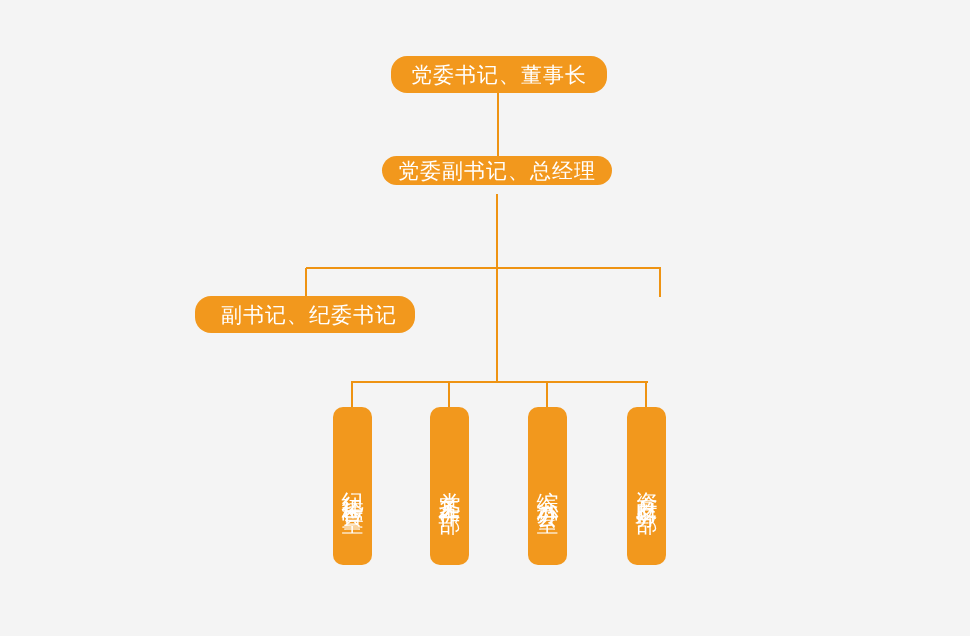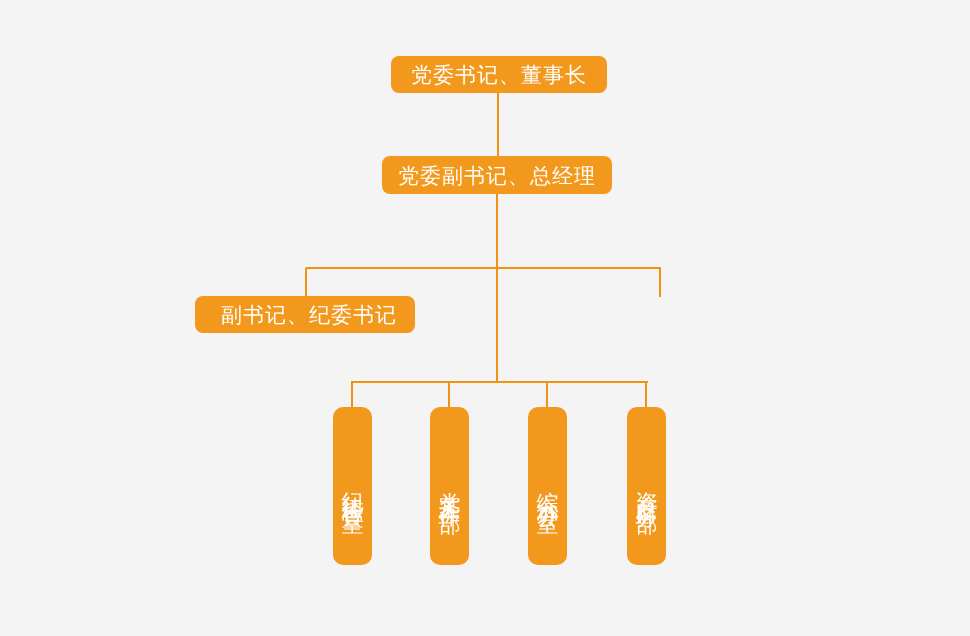--- a/index.html
+++ b/index.html
@@ -20,21 +20,21 @@
     background: var(--bg);
     overflow: hidden;
   }
   .node {
     position: absolute;
     background: var(--box-fill);
     color: var(--text);
     display: flex;
     align-items: center;
     justify-content: center;
-    border-radius: 8px;
+    border-radius: 16px;
     font-size: 21px;
     letter-spacing: 1px;
     line-height: 1;
     white-space: nowrap;
   }
   .node-v {
     border-radius: 10px;
     white-space: normal;
   }
   .v-text {
@@ -43,21 +43,21 @@
     font-size: 22px;
     letter-spacing: 5px;
     line-height: 1;
   }
   .line {
     position: absolute;
     background: var(--line);
   }
   
   .n-root   { left: 391px; top: 56px;  width: 216px; height: 37px; }
-  .n-gm     { left: 382px; top: 156px; width: 230px; height: 38px; }
+  .n-gm     { left: 382px; top: 156px; width: 230px; height: 29px; }
   .n-ds     { left: 195px; top: 296px; width: 220px; height: 37px; padding-left: 8px; }
   .n-dgm    { left: 578px; top: 296px; width: 139px; height: 37px; }
   .n-dept   { top: 407px; width: 39px; height: 158px; }
   .n-dept-0 { left: 333px; }
   .n-dept-1 { left: 430px; }
   .n-dept-2 { left: 528px; }
   .n-dept-3 { left: 627px; }
   
   .l-v1    { left: 497px; top: 93px;  width: 2px;   height: 64px; }
   .l-v2    { left: 496px; top: 194px; width: 2px;   height: 189px; }

